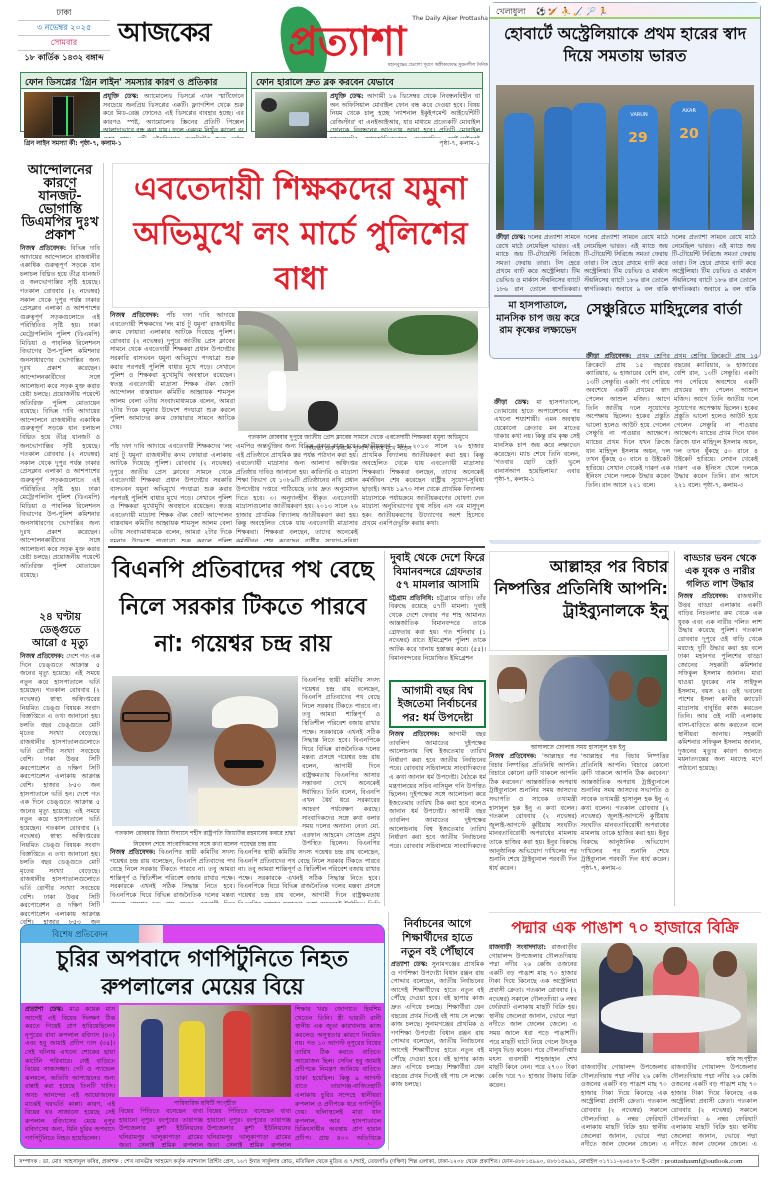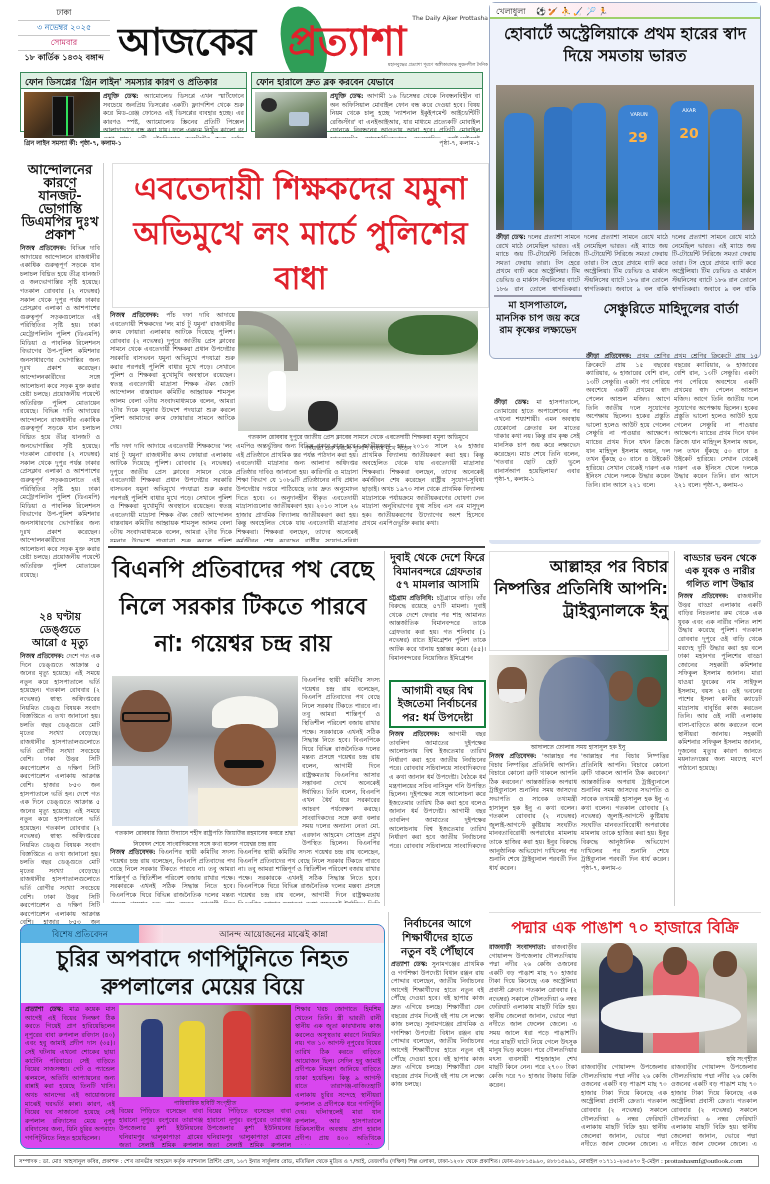--- a/index.html
+++ b/index.html
@@ -6,21 +6,21 @@
 body{width:770px;height:1184px;background:#fff;font-family:"DejaVu Sans",sans-serif;position:relative;overflow:hidden;color:#111;}
 .abs{position:absolute;}
 .txt{font-size:6.2px;line-height:8.6px;color:#222;text-align:justify;}
 .txt b{font-weight:bold;}
 .photo{position:absolute;overflow:hidden;}
 .cap{font-size:6px;color:#333;text-align:center;}
 
 #dateblock{left:18px;top:6px;width:92px;text-align:center;}
 #dateblock div{font-size:8px;line-height:14px;border-bottom:1px solid #c8c8c8;}
 #logo{left:118px;top:6px;width:370px;height:66px;}
-#logo .l1{position:absolute;left:0;top:6px;font-size:38px;font-weight:bold;color:#111;letter-spacing:-1px;font-family:Liberation Sans, sans-serif;}
+#logo .l1{position:absolute;left:0;top:6px;font-size:26px;font-weight:bold;color:#111;letter-spacing:-1px;font-family:Liberation Sans, sans-serif;}
 #logo .l2{position:absolute;left:170px;top:4px;font-size:40px;font-weight:bold;color:#e0212b;font-family:"DejaVu Serif",serif;}
 #logo .map{position:absolute;left:164px;top:0;width:44px;height:78px;background:#2f9e57;border-radius:40% 55% 45% 50%;transform:rotate(-8deg);}
 #logo .eng{position:absolute;right:0;top:8px;font-size:6px;color:#333;}
 #logo .tag{position:absolute;right:0;top:56px;font-size:4.5px;color:#444;}
 
 .topbox{top:72px;height:60px;background:#fff;border:1px solid #3a8a5a;}
 .topbox .hd{background:#dff0e3;border-bottom:1px solid #3a8a5a;font-size:9px;font-weight:bold;padding:2px 4px;height:16px;}
 
 #sports{left:489px;top:2px;width:272px;height:357px;border:1px solid #9aa9c4;border-radius:6px;background:#eef2fb;}
 #sports .band{height:16px;background:linear-gradient(90deg,#fff 0%,#fde9ef 40%,#e8f6ff 100%);border-bottom:2px solid #9fd06b;font-size:8px;padding:2px 6px;color:#333;}
@@ -112,21 +112,20 @@
 </div>
 <div class="abs" style="left:388px;top:912px;width:98px;height:238px;border-left:1px solid #ccc">
   <div style="font-size:10.5px;line-height:14px;text-align:center;font-weight:bold;padding:4px 2px 2px">নির্বাচনের আগে শিক্ষার্থীদের হাতে নতুন বই পৌঁছাবে</div>
   <div class="txt" style="height:180px;overflow:hidden;padding:0 2px"><b>প্রত্যাশা ডেস্ক:</b> <span>সুনামগঞ্জের প্রাথমিক ও গণশিক্ষা উপদেষ্টা বিধান রঞ্জন রায় পোদ্দার বলেছেন, জাতীয় নির্বাচনের আগেই শিক্ষার্থীদের হাতে নতুন বই পৌঁছে দেওয়া হবে। বই ছাপার কাজ দ্রুত এগিয়ে চলছে। শিক্ষার্থীরা যেন বছরের প্রথম দিনেই বই পায় সে লক্ষ্যে কাজ চলছে।</span> <span>সুনামগঞ্জের প্রাথমিক ও গণশিক্ষা উপদেষ্টা বিধান রঞ্জন রায় পোদ্দার বলেছেন, জাতীয় নির্বাচনের আগেই শিক্ষার্থীদের হাতে নতুন বই পৌঁছে দেওয়া হবে। বই ছাপার কাজ দ্রুত এগিয়ে চলছে। শিক্ষার্থীরা যেন বছরের প্রথম দিনেই বই পায় সে লক্ষ্যে কাজ চলছে।</span></div>
 </div>
 
 <div class="abs" style="left:20px;top:924px;width:365px;height:225px;border:1px solid #2e8fc7;border-radius:8px;background:#d946ef">
   <div style="display:flex;height:18px;border-radius:7px 7px 0 0;overflow:hidden">
     <div style="width:118px;background:#5ab3e4;color:#0b3a5a;font-size:8.5px;text-align:center;line-height:18px">বিশেষ প্রতিবেদন</div>
     <div style="width:24px;background:linear-gradient(90deg,#f4b3c6,#f9e0e8)"></div>
-    <div style="flex:1;background:#f5dde5;font-size:8.5px;text-align:center;line-height:18px">আনন্দ আয়োজনের মাঝেই কান্না</div>
   </div>
   <div style="background:#eaf6fc;font-size:22px;line-height:28px;font-weight:bold;text-align:center;padding:2px 6px">চুরির অপবাদে গণপিটুনিতে নিহত রুপলালের মেয়ের বিয়ে</div>
   <div class="txt abs" style="left:4px;top:80px;width:90px;height:140px;overflow:hidden"><b>প্রত্যাশা ডেস্ক:</b> <span>মাত্র কয়েক মাস আগেই এই বিয়ের দিনক্ষণ ঠিক করতে গিয়েই প্রাণ হারিয়েছিলেন নূপুরের বাবা রুপলাল রবিদাস (৪০) এবং হবু জামাই প্রদীপ দাস (৩৫)। সেই ঘটনায় এখনো শোকের ছায়া কাটেনি পরিবারে। সেই বাড়িতে বিয়ের সাজসজ্জা। গেট ও প্যান্ডেল ঝলমলে, অতিথি আপ্যায়নের জন্য রান্নাই করা হয়েছে তিনটি খাসি। অথচ আনন্দের এই আয়োজনের মাঝেই ঘরভর্তি কান্না। কারণ, এই বিয়ের ঘর সাজানো হয়েছে সেই রুপলাল রবিদাসের মেয়ে নূপুর রবিদাসের জন্য, যিনি চুরির অপবাদে গণপিটুনিতে নিহত হয়েছিলেন।</span></div>
   <div class="photo" style="left:98px;top:80px;width:172px;height:92px;background:linear-gradient(90deg,#c8c5b8,#a9a694 60%,#8a5a3a 80%,#6b452c);">
     <div style="position:absolute;left:22px;top:14px;width:22px;height:78px;background:#2e3f7a;border-radius:8px 8px 0 0"></div>
     <div style="position:absolute;left:60px;top:16px;width:26px;height:76px;background:#e9d23a;border-radius:8px 8px 0 0"></div>
     <div style="position:absolute;left:104px;top:6px;width:28px;height:86px;background:#d3403a;border-radius:10px 10px 0 0"></div>
   </div>
   <div class="cap abs" style="left:98px;top:173px;width:172px">পারিবারিক ছবিটি সংগৃহীত</div>
   <div class="txt abs" style="left:98px;top:182px;width:84px;height:40px;overflow:hidden"><span>বিয়ের পিঁড়িতে বসেছেন বাবা হারানো নূপুর। রংপুরের তারাগঞ্জ উপজেলার কুর্শা ইউনিয়নের ঘনিরামপুর ভালুকাপাড়া গ্রামের জুতা সেলাই শ্রমিক রুপলাল রবিদাস ছিলেন সংসারের একমাত্র উপার্জনক্ষম ব্যক্তি। দুই মেয়ে ও এক ছেলে-তিন সন্তানের</span></div>
@@ -148,21 +147,21 @@
     <div style="position:absolute;left:130px;top:26px;width:26px;font-size:5px;color:#fff;text-align:center">VARUN</div>
     <div style="position:absolute;left:174px;top:16px;width:38px;height:129px;background:#3c82d2;border-radius:10px 10px 0 0;color:#ffb347;font-size:14px;font-weight:bold;text-align:center;padding-top:24px">20</div>
     <div style="position:absolute;left:180px;top:22px;width:26px;font-size:5px;color:#fff;text-align:center">AXAR</div>
     <div style="position:absolute;left:214px;top:24px;width:32px;height:121px;background:#3a7fce;border-radius:10px 10px 0 0"></div>
   </div>
   <div class="txt abs" style="left:6px;top:230px;width:84px;height:60px;overflow:hidden"><b>ক্রীড়া ডেস্ক:</b> <span>দলের প্রত্যাশা সামনে রেখে মাঠে নেমেছিল ভারত। এই ম্যাচে জয় টি-টোয়েন্টি সিরিজে সমতা ফেরায় তারা। টস হেরে প্রথমে ব্যাট করে অস্ট্রেলিয়া। টিম ডেভিড ও মার্কাস স্টয়নিসের ব্যাটে ১৮৬ রান তোলে স্বাগতিকরা। জবাবে ৯ বল বাকি থাকতে পেরিয়ে যায় ভারত। ওয়াশিংটন সুন্দর ঝোড়ো ব্যাটিংয়ে দলকে জয় এনে দেন। আন্তর্জাতিক টি-টোয়েন্টিতে</span></div>
   <div class="txt abs" style="left:94px;top:230px;width:84px;height:60px;overflow:hidden"><span>দলের প্রত্যাশা সামনে রেখে মাঠে নেমেছিল ভারত। এই ম্যাচে জয় টি-টোয়েন্টি সিরিজে সমতা ফেরায় তারা। টস হেরে প্রথমে ব্যাট করে অস্ট্রেলিয়া। টিম ডেভিড ও মার্কাস স্টয়নিসের ব্যাটে ১৮৬ রান তোলে স্বাগতিকরা। জবাবে ৯ বল বাকি থাকতে পেরিয়ে যায় ভারত। ওয়াশিংটন সুন্দর ঝোড়ো ব্যাটিংয়ে দলকে জয় এনে দেন। আন্তর্জাতিক টি-টোয়েন্টিতে</span></div>
   <div class="txt abs" style="left:182px;top:230px;width:84px;height:60px;overflow:hidden"><span>দলের প্রত্যাশা সামনে রেখে মাঠে নেমেছিল ভারত। এই ম্যাচে জয় টি-টোয়েন্টি সিরিজে সমতা ফেরায় তারা। টস হেরে প্রথমে ব্যাট করে অস্ট্রেলিয়া। টিম ডেভিড ও মার্কাস স্টয়নিসের ব্যাটে ১৮৬ রান তোলে স্বাগতিকরা। জবাবে ৯ বল বাকি থাকতে পেরিয়ে যায় ভারত। ওয়াশিংটন সুন্দর ঝোড়ো ব্যাটিংয়ে দলকে জয় এনে দেন। আন্তর্জাতিক টি-টোয়েন্টিতে</span> </div>
   <div class="abs" style="left:4px;top:292px;width:88px;height:2px;background:#99a"></div>
   <div class="abs" style="left:6px;top:296px;width:84px;font-size:9.5px;line-height:12.5px;text-align:center;font-weight:bold">মা হাসপাতালে, মানসিক চাপ জয় করে রাম কৃষ্ণের লক্ষ্যভেদ</div>
-  <div class="abs" style="left:96px;top:296px;width:170px;font-size:13px;line-height:20px;text-align:center;font-weight:bold">সেঞ্চুরিতে মাহিদুলের বার্তা</div>
+  <div class="abs" style="left:96px;top:296px;width:170px;font-size:15px;line-height:20px;text-align:left;font-weight:bold">সেঞ্চুরিতে মাহিদুলের বার্তা</div>
 </div>
 <div class="txt abs" style="left:494px;top:398px;width:86px;height:142px;overflow:hidden"><b>ক্রীড়া ডেস্ক:</b> <span>মা হাসপাতালে, তোমারের হাতে অপারেশনের পর এখনো শয্যাশায়ী। এমন অবস্থায় যেকোনো ক্রেতার মন মাতের থাকার কথা নয়। কিন্তু রাম কৃষ্ণ সেই মানসিক চাপ জয় করে লক্ষ্যভেদ করেছেন। ম্যাচ শেষে তিনি বলেন, 'গতবার ছোট ছোট ভুলে রানার্সআপ হয়েছিলাম।' এবার</span> <span>পৃষ্ঠা-৭, কলাম-১</span></div>
 <div class="txt abs" style="left:586px;top:352px;width:84px;height:188px;overflow:hidden"><b>ক্রীড়া প্রতিবেদক:</b> <span>প্রথম শ্রেণির ক্রিকেটে প্রায় ১৫ বছরের ক্যারিয়ার, ৬ হাজারের বেশি রান, ১৩টি সেঞ্চুরি। একটা পথ পেরিয়ে অবশেষে একটি প্রথমের স্বাদ পেলেন আশুল মজিদ। আগে তিনি জাতীয় দলে সুযোগের অপেক্ষায় ছিলেন। হকের প্রস্তুতি ভালো হলেও আউট হয়ে গেলেন সেঞ্চুরি না পাওয়ার আক্ষেপে। ম্যাচের প্রথম দিনে যখন ক্রিজে যান মাহিদুল ইসলাম অঙ্কন, দল তখন ধুঁকছে ৫০ রানে ৪ উইকেট হারিয়ে। সেখান থেকেই দারুণ এক ইনিংস খেলে দলকে উদ্ধার করেন তিনি। রান আসে ২২১ বলে।</span></div>
 <div class="txt abs" style="left:674px;top:352px;width:84px;height:188px;overflow:hidden"><span>প্রথম শ্রেণির ক্রিকেটে প্রায় ১৫ বছরের ক্যারিয়ার, ৬ হাজারের বেশি রান, ১৩টি সেঞ্চুরি। একটা পথ পেরিয়ে অবশেষে একটি প্রথমের স্বাদ পেলেন আশুল মজিদ। আগে তিনি জাতীয় দলে সুযোগের অপেক্ষায় ছিলেন। হকের প্রস্তুতি ভালো হলেও আউট হয়ে গেলেন সেঞ্চুরি না পাওয়ার আক্ষেপে। ম্যাচের প্রথম দিনে যখন ক্রিজে যান মাহিদুল ইসলাম অঙ্কন, দল তখন ধুঁকছে ৫০ রানে ৪ উইকেট হারিয়ে। সেখান থেকেই দারুণ এক ইনিংস খেলে দলকে উদ্ধার করেন তিনি। রান আসে ২২১ বলে।</span> <span>পৃষ্ঠা-৭, কলাম-৩</span></div>
 <div class="abs" style="left:489px;top:540px;width:272px;height:4px;background:#dbe3f2;border-radius:0 0 6px 6px"></div>
 
 <div class="abs" style="left:489px;top:551px;width:180px;height:100px;border:1px solid #ddd">
   <div style="font-size:16px;line-height:22px;text-align:right;font-weight:bold;padding-top:4px">আল্লাহর পর বিচার নিষ্পত্তির প্রতিনিধি আপনি: ট্রাইব্যুনালকে ইনু</div>
 </div>
 <div class="photo" style="left:489px;top:655px;width:178px;height:86px;background:linear-gradient(90deg,#e8e6e0,#b7b5ad 40%,#5f6f88 60%,#2e6a4a);">

